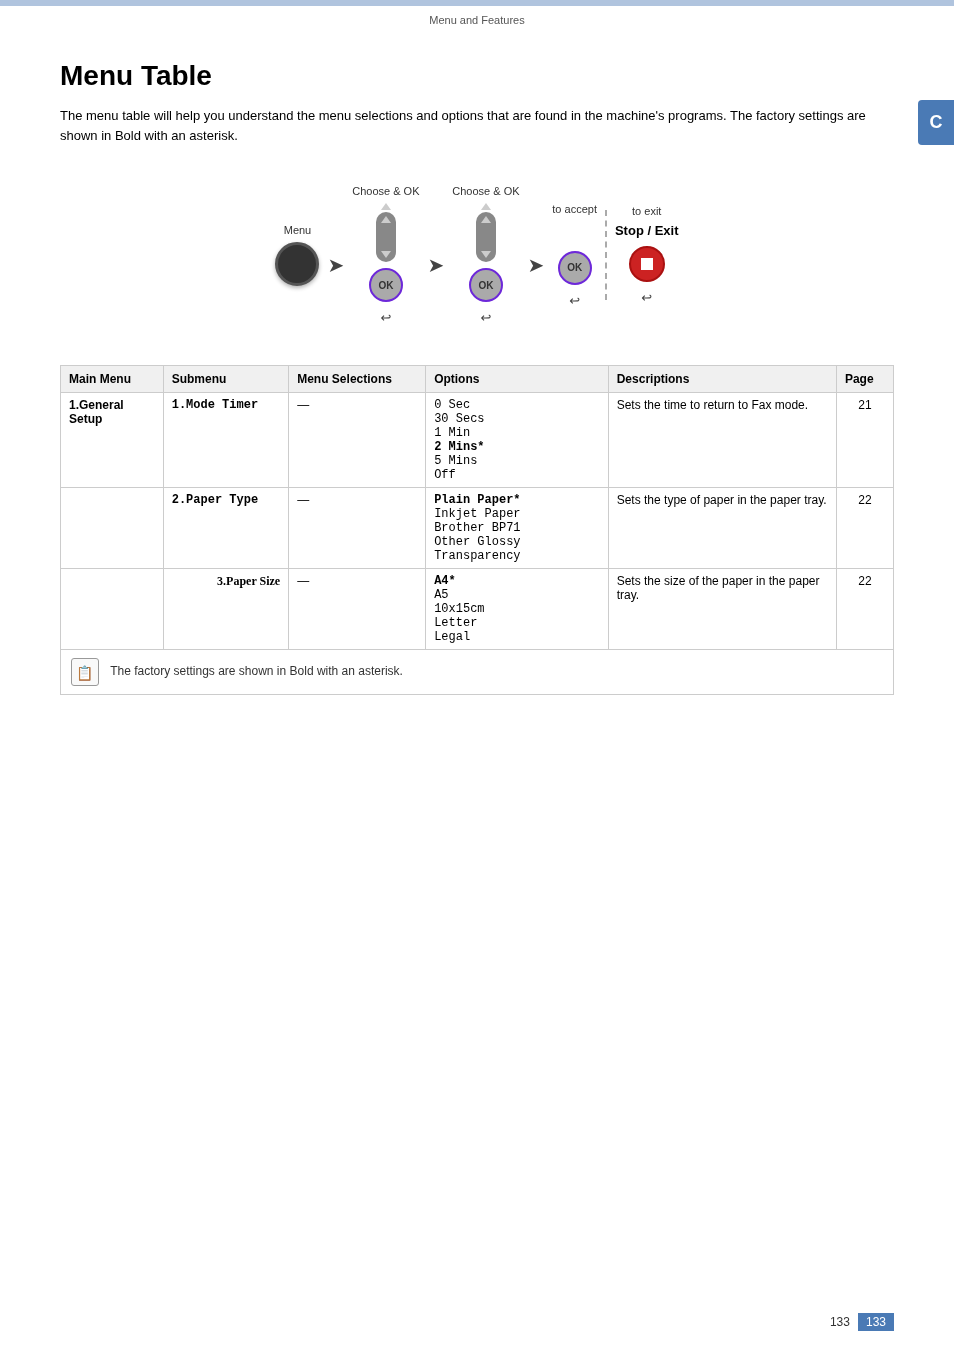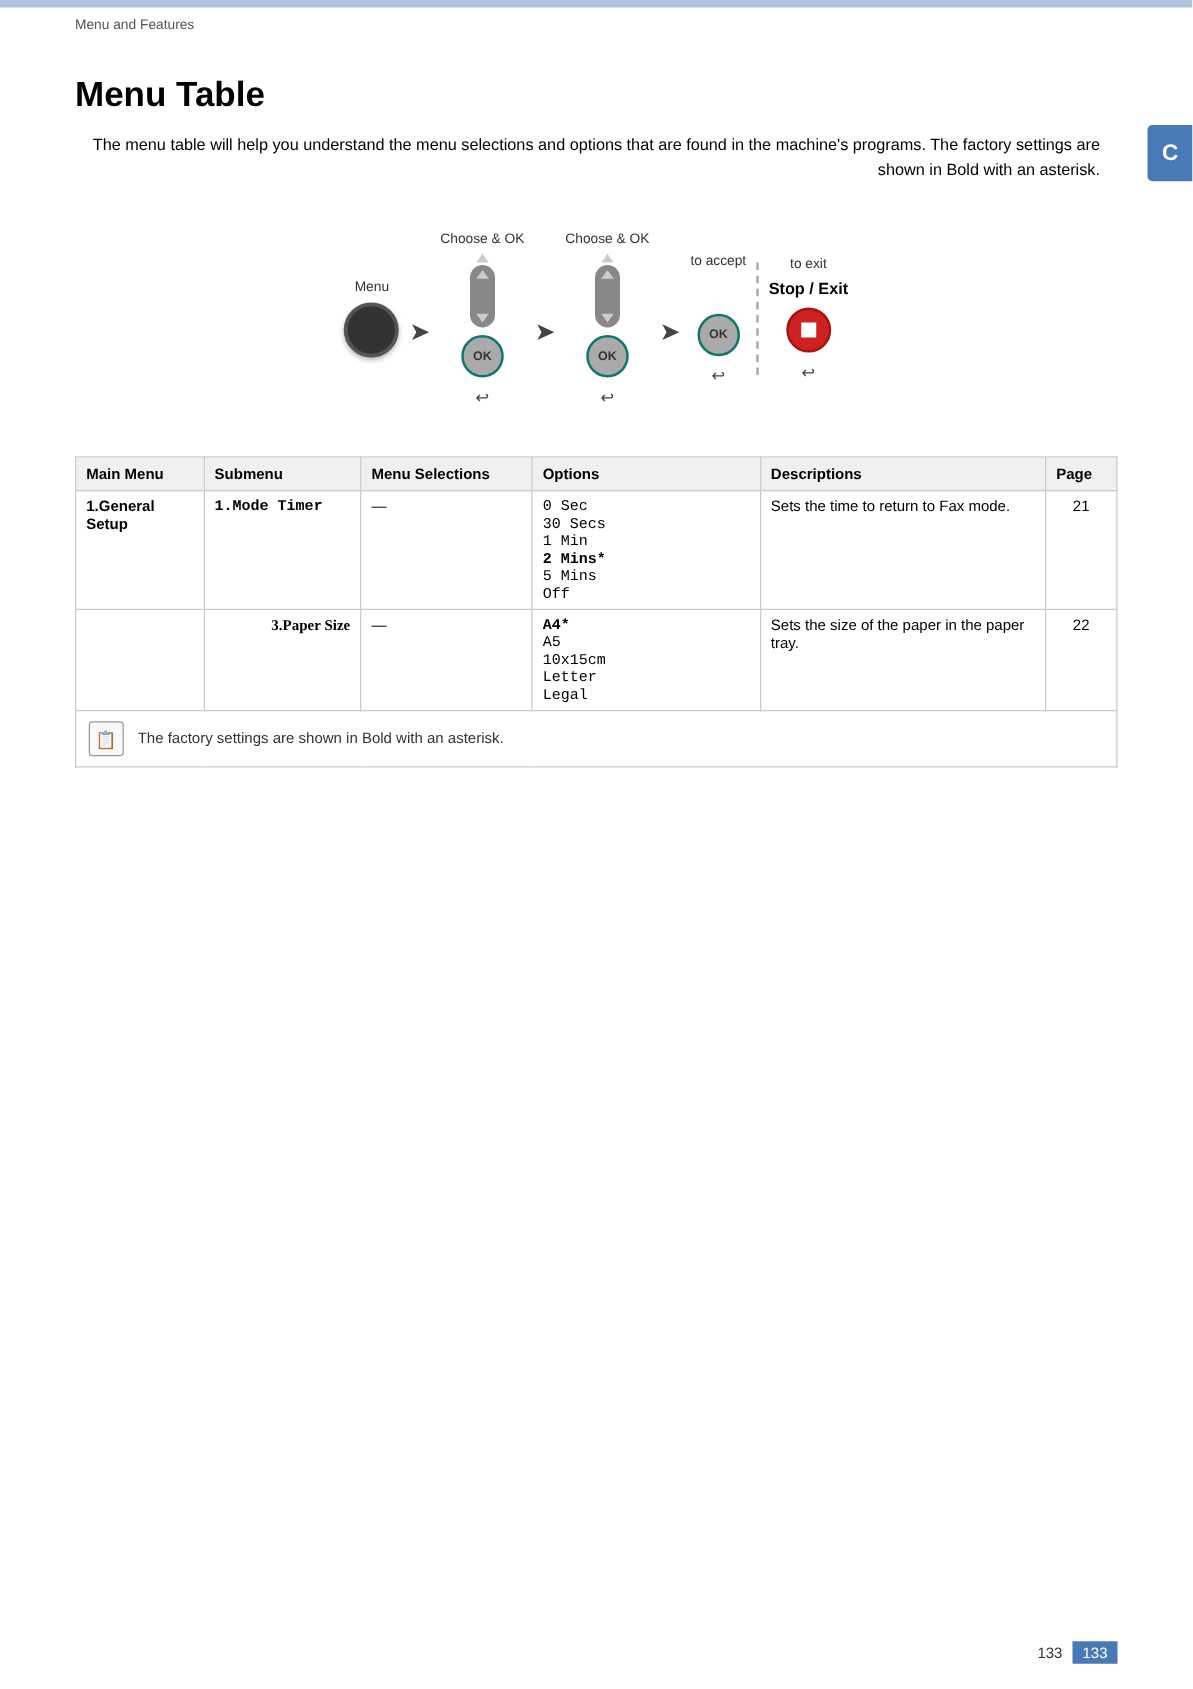--- a/index.html
+++ b/index.html
@@ -14,21 +14,21 @@
     }
 
     .top-border {
       height: 6px;
       background: #b0c4de;
       width: 100%;
     }
 
     .header-bar {
       display: flex;
-      justify-content: flex-start;
+      justify-content: center;
       padding: 8px 60px 4px 60px;
       font-size: 11px;
       color: #555;
     }
 
     .chapter-tab {
       position: absolute;
       right: 0;
       top: 100px;
       width: 36px;
@@ -50,21 +50,20 @@
       font-weight: bold;
       margin-bottom: 14px;
       margin-top: 10px;
     }
 
     .intro-text {
       font-size: 13px;
       line-height: 1.5;
       margin-bottom: 30px;
       max-width: 820px;
-      text-align: right;
     }
 
     
     .menu-table {
       width: 100%;
       border-collapse: collapse;
       font-size: 12px;
       margin-top: 10px;
     }
     .menu-table th {
@@ -171,21 +170,21 @@
       height: 0;
       border-left: 5px solid transparent;
       border-right: 5px solid transparent;
       border-top: 7px solid #ccc;
     }
     .ok-circle {
       width: 34px;
       height: 34px;
       border-radius: 50%;
       background: #aaa;
-      border: 2px solid #0f766e;
+      border: 2px solid #6d28d9;
       display: flex;
       align-items: center;
       justify-content: center;
       font-size: 10px;
       font-weight: bold;
       color: #333;
       margin-top: 4px;
     }
     .stop-circle {
       width: 36px;
@@ -326,20 +325,34 @@
           30 Secs<br>
           1 Min<br>
           <strong>2 Mins*</strong><br>
           5 Mins<br>
           Off
         </td>
         <td class="col-desc">Sets the time to return to Fax mode.</td>
         <td class="col-page" style="text-align:center;">21</td>
       </tr>
 
+      <tr>
+        <td class="col-mainmenu"></td>
+        <td class="col-submenu" style="font-weight:bold; font-family:'Courier New',monospace;">2.Paper Type</td>
+        <td class="col-selections">—</td>
+        <td class="col-options monospace">
+          <strong>Plain Paper*</strong><br>
+          Inkjet Paper<br>
+          Brother BP71<br>
+          Other Glossy<br>
+          Transparency
+        </td>
+        <td class="col-desc">Sets the type of paper in the paper tray.</td>
+        <td class="col-page" style="text-align:center;">22</td>
+      </tr>
 
       <tr>
         <td class="col-mainmenu"></td>
         <td class="col-submenu" style="font-weight:bold; font-family:Liberation Serif, serif;text-align:right;">3.Paper Size</td>
         <td class="col-selections">—</td>
         <td class="col-options monospace">
           <strong>A4*</strong><br>
           A5<br>
           10x15cm<br>
           Letter<br>

